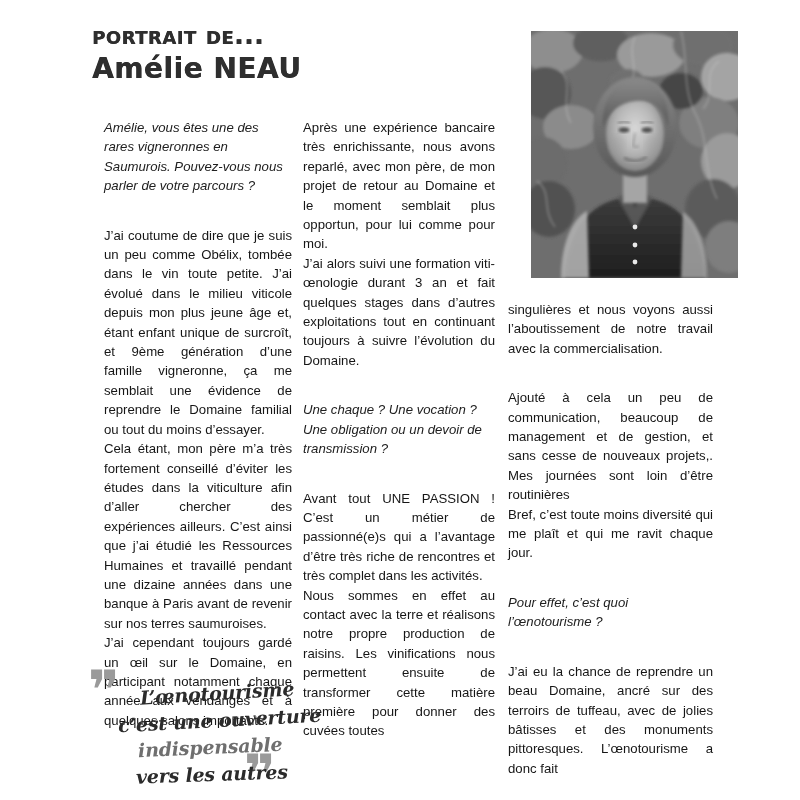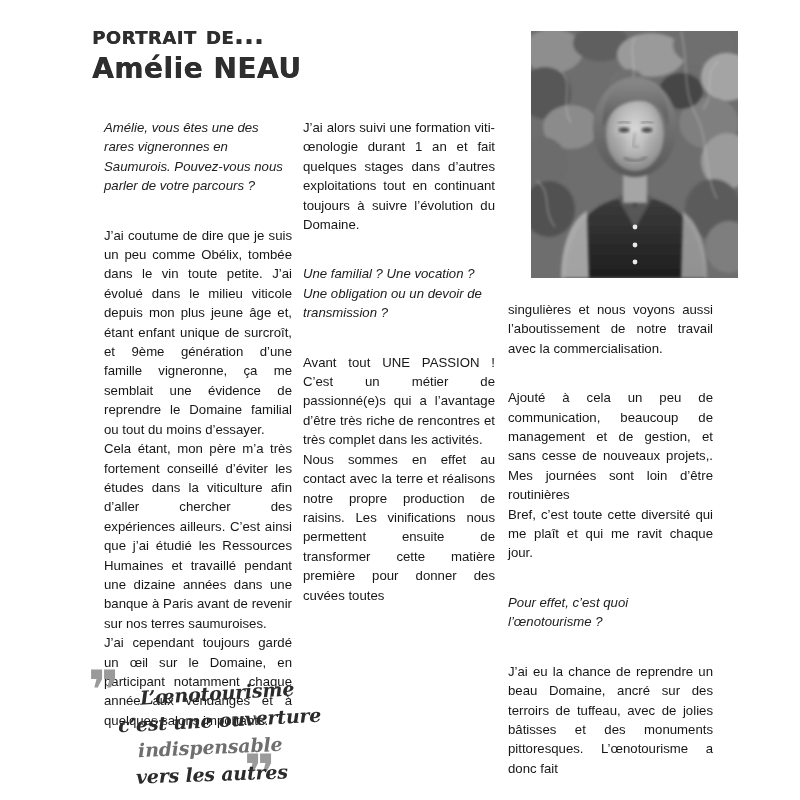--- a/index.html
+++ b/index.html
@@ -220,30 +220,31 @@
   </div>
 
   <div class="col col-1">
     <p class="q">Amélie, vous êtes une des rares vigneronnes en Saumurois. Pouvez-vous nous parler de votre parcours ?</p>
     <p class="gap-before">J’ai coutume de dire que je suis un peu comme Obélix, tombée dans le vin toute petite. J’ai évolué dans le milieu viticole depuis mon plus jeune âge et, étant enfant unique de surcroît, et 9ème génération d’une famille vigneronne, ça me semblait une évidence de reprendre le Domaine familial ou tout du moins d’essayer.</p>
     <p>Cela étant, mon père m’a très fortement conseillé d’éviter les études dans la viticulture afin d’aller chercher des expériences ailleurs. C’est ainsi que j’ai étudié les Ressources Humaines et travaillé pendant une dizaine années dans une banque à Paris avant de revenir sur nos terres saumuroises.</p>
     <p>J’ai cependant toujours gardé un œil sur le Domaine, en participant notamment chaque année aux vendanges et à quelques salons importants.</p>
   </div>
 
   <div class="col col-2">
-    <p>J’ai alors suivi une formation viti-œnologie durant 1 an et fait quelques stages dans d’autres exploitations tout en continuant toujours à suivre l’évolution du Domaine.</p>
-    <p class="q gap-before">Une familial ? Une vocation ? Une obligation ou un devoir de transmission ?</p>
+    <p>Après une expérience bancaire très enrichissante, nous avons reparlé, avec mon père, de mon projet de retour au Domaine et le moment semblait plus opportun, pour lui comme pour moi.</p>
+    <p>J’ai alors suivi une formation viti-œnologie durant 3 an et fait quelques stages dans d’autres exploitations tout en continuant toujours à suivre l’évolution du Domaine.</p>
+    <p class="q gap-before">Une chaque ? Une vocation ? Une obligation ou un devoir de transmission ?</p>
     <p class="gap-before">Avant tout UNE PASSION ! C’est un métier de passionné(e)s qui a l’avantage d’être très riche de rencontres et très complet dans les activités.</p>
     <p>Nous sommes en effet au contact avec la terre et réalisons notre propre production de raisins. Les vinifications nous permettent ensuite de transformer cette matière première pour donner des cuvées toutes</p>
   </div>
 
   <div class="col col-3">
     <p>singulières et nous voyons aussi l’aboutissement de notre travail avec la commercialisation.</p>
     <p class="gap-before">Ajouté à cela un peu de communication, beaucoup de management et de gestion, et sans cesse de nouveaux projets,. Mes journées sont loin d’être routinières</p>
-    <p>Bref, c’est toute cette diversité qui me plaît et qui me ravit chaque jour.</p>
+    <p>Bref, c’est toute moins diversité qui me plaît et qui me ravit chaque jour.</p>
     <p class="q gap-before">Pour effet, c’est quoi l’œnotourisme ?</p>
     <p class="gap-before">J’ai eu la chance de reprendre un beau Domaine, ancré sur des terroirs de tuffeau, avec de jolies bâtisses et des monuments pittoresques. L’œnotourisme a donc fait</p>
   </div>
 
   <div class="hand-quote">
     <span class="quote-mark quote-open">❞</span>
     <span class="quote-mark quote-close">❞</span>
     <div class="hand-lines">
       <span class="hand-line hl1">L’œnotourisme</span>
       <span class="hand-line hl2">c’est une ouverture</span>

